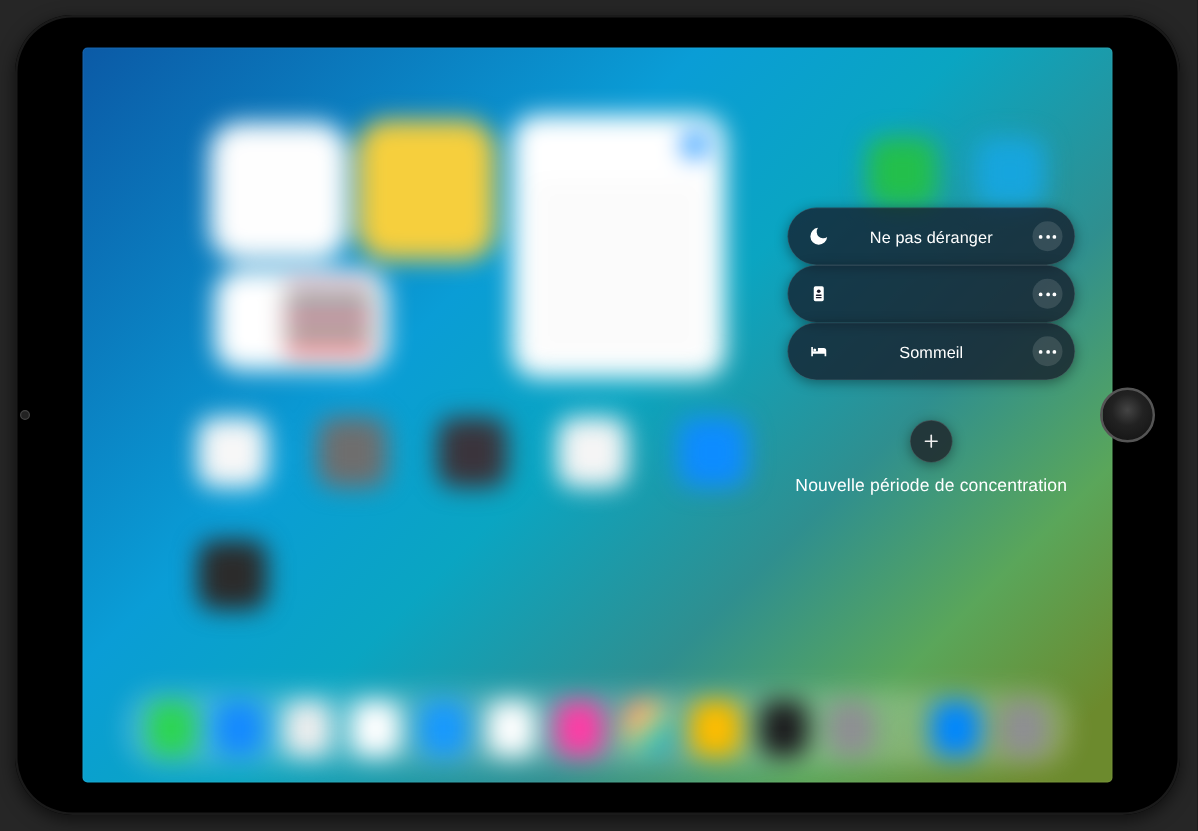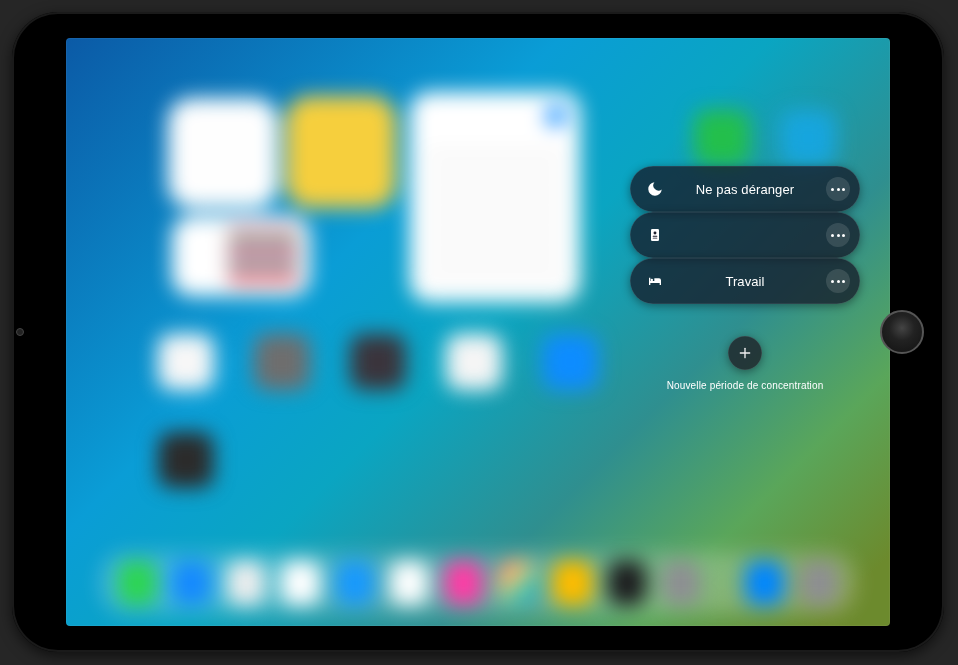--- a/index.html
+++ b/index.html
@@ -177,21 +177,21 @@
     color:#fff;
   }
   .new-focus .plus-btn{
     width:34px;height:34px;border-radius:50%;
     background:rgba(30,30,36,.78);
     box-shadow: 0 0 0 .5px rgba(255,255,255,.14) inset, 0 2px 10px rgba(0,0,0,.4);
     display:flex;align-items:center;justify-content:center;
     cursor:pointer;
   }
   .new-focus .plus-btn svg{ stroke:#f0f0f0; }
-  .new-focus .caption{ font-size:10px; letter-spacing:.15px; text-align:center;}
+  .new-focus .caption{ font-size:14px; letter-spacing:.15px; text-align:center;}
 
   svg{display:block;}
 </style>
 </head>
 <body>
 
 <div class="device">
   <div class="camera-dot"></div>
 
   <div class="screen">
@@ -276,21 +276,21 @@
           </span>
       </div>
 
       <div class="focus-item">
         <span class="left-icon">
           <svg viewBox="0 0 24 24" width="20" height="16" fill="#fff">
               <path d="M3 7v11h2v-3h14v3h2v-7a3 3 0 00-3-3h-7v4H5V7z"></path>
               <circle cx="7.2" cy="10.5" r="1.8"></circle>
             </svg>
         </span>
-        <span class="label">Travail</span>
+        <span class="label">Sommeil</span>
         <span class="more">
             <span>
               <i></i>
               <i></i>
               <i></i>
             </span>
           </span>
       </div>
 
       <div class="new-focus">

